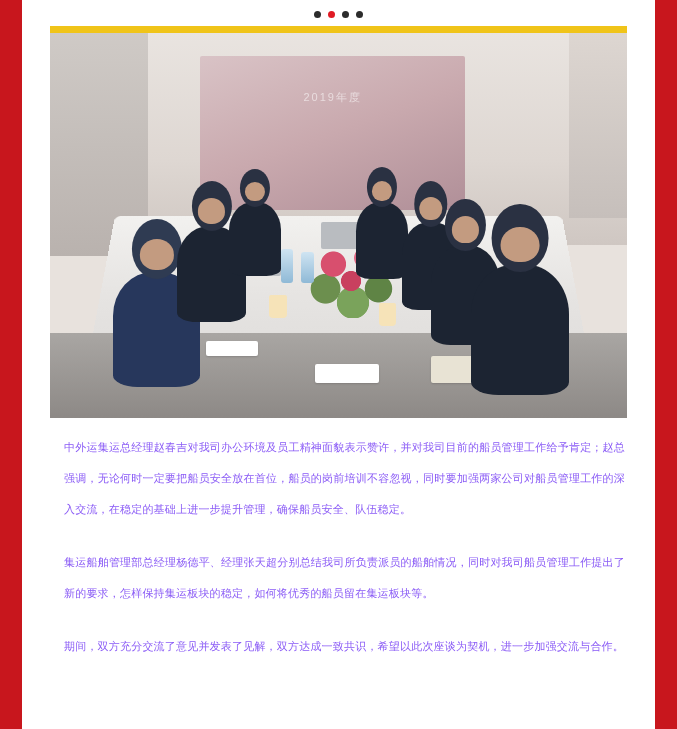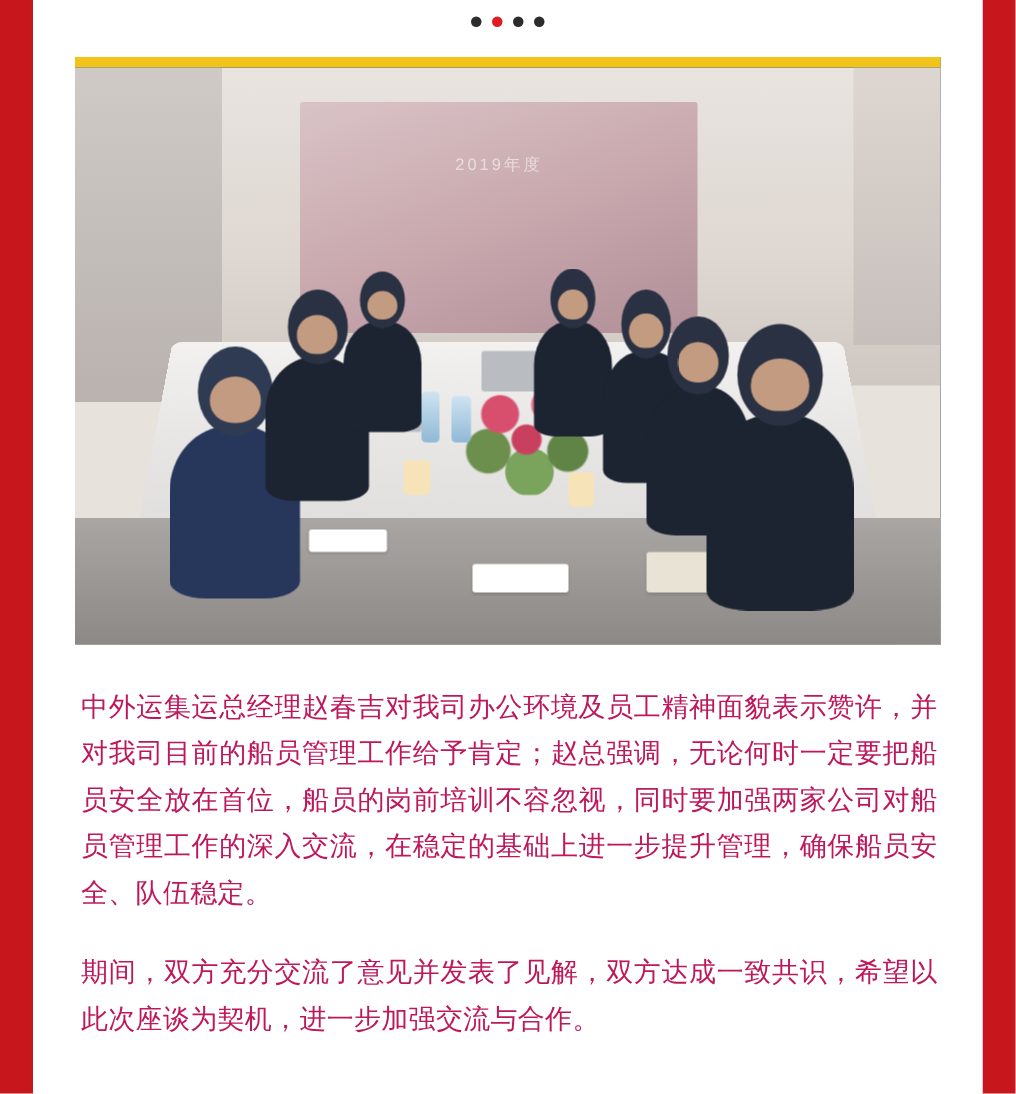--- a/index.html
+++ b/index.html
@@ -67,21 +67,21 @@
     background: #2c2c2c;
     display: inline-block;
   }
   .dot.active {
     background: #e01b24;
   }
 
   
   .photo-wrap {
     position: relative;
-    margin: 12px 18px;
+    margin: 0 18px;
     height: 392px;
     background: #1e2a34;
     border-top: 7px solid #f0c419;
     box-sizing: border-box;
     overflow: hidden;
   }
   .photo {
     position: absolute;
     inset: 0;
     background:
@@ -214,25 +214,25 @@
     position: absolute;
     background: linear-gradient(180deg, #cfe4f2, #8fb9d6);
     border-radius: 3px;
   }
 
   
   .article {
     padding: 14px 20px 0 20px;
   }
   .para {
-    color: #be185d;
-    font-size: 18px;
+    color: #8b5cf6;
+    font-size: 11px;
     line-height: 31px;
     text-align: justify;
-    margin: 0 0 22px 2px;
+    margin: 0 0 22px 12px;
     letter-spacing: 0.2px;
   }
 </style>
 </head>
 <body>
 
 <div class="page">
 
   <div class="rail left"></div>
   <div class="rail-inner left"></div>
@@ -292,17 +292,18 @@
             <span class="head"></span>
           </div>
         <div class="person p7">
             <span class="head"></span>
           </div>
       </div>
     </div>
 
     <div class="article">
       <p class="para">中外运集运总经理赵春吉对我司办公环境及员工精神面貌表示赞许，并对我司目前的船员管理工作给予肯定；赵总强调，无论何时一定要把船员安全放在首位，船员的岗前培训不容忽视，同时要加强两家公司对船员管理工作的深入交流，在稳定的基础上进一步提升管理，确保船员安全、队伍稳定。</p>
+      <p class="para">集运船舶管理部总经理杨德平、经理张天超分别总结我司所负责派员的船舶情况，同时对我司船员管理工作提出了新的要求，怎样保持集运板块的稳定，如何将优秀的船员留在集运板块等。</p>
       <p class="para">期间，双方充分交流了意见并发表了见解，双方达成一致共识，希望以此次座谈为契机，进一步加强交流与合作。</p>
     </div>
 
   </div>
 </div>
 
 </body></html>

